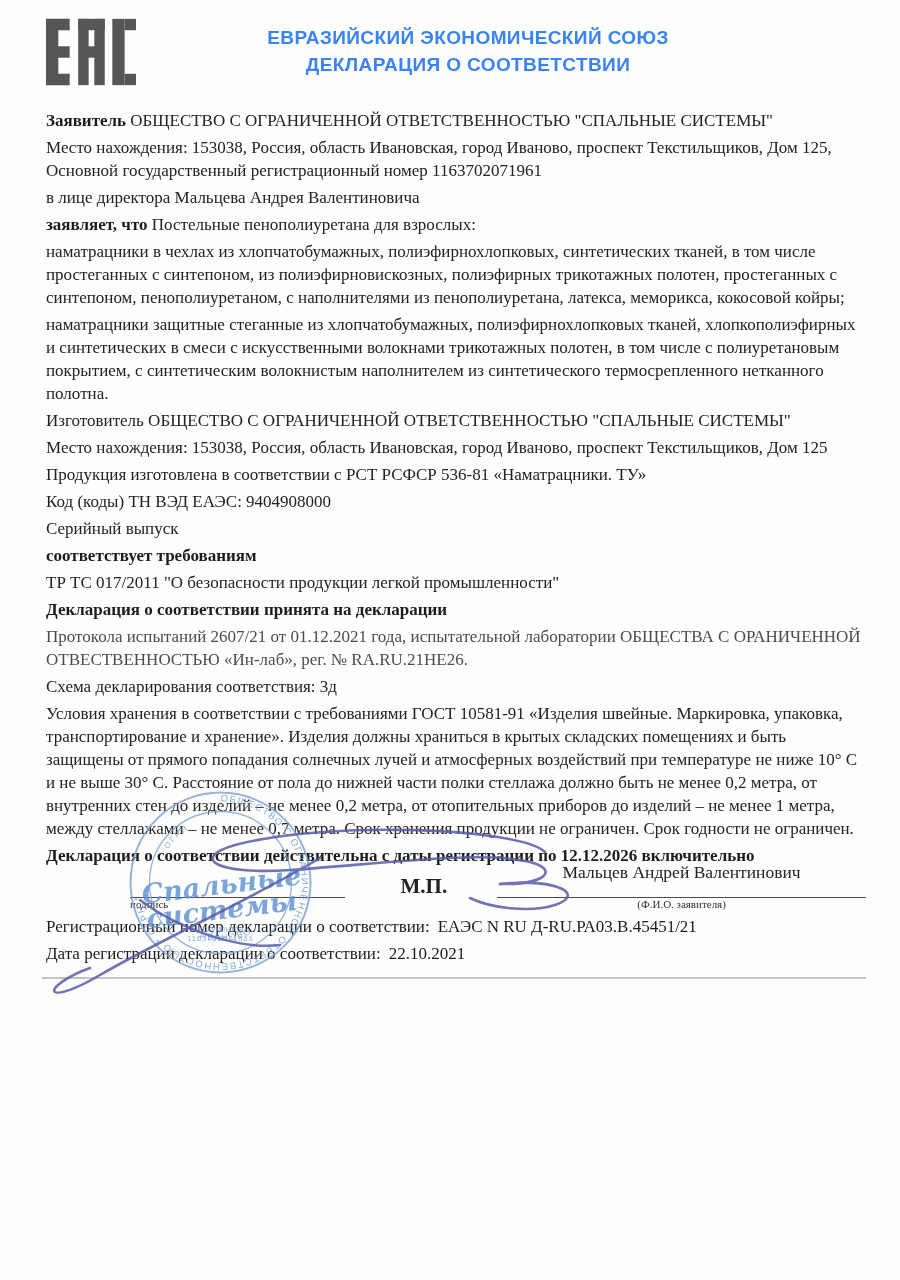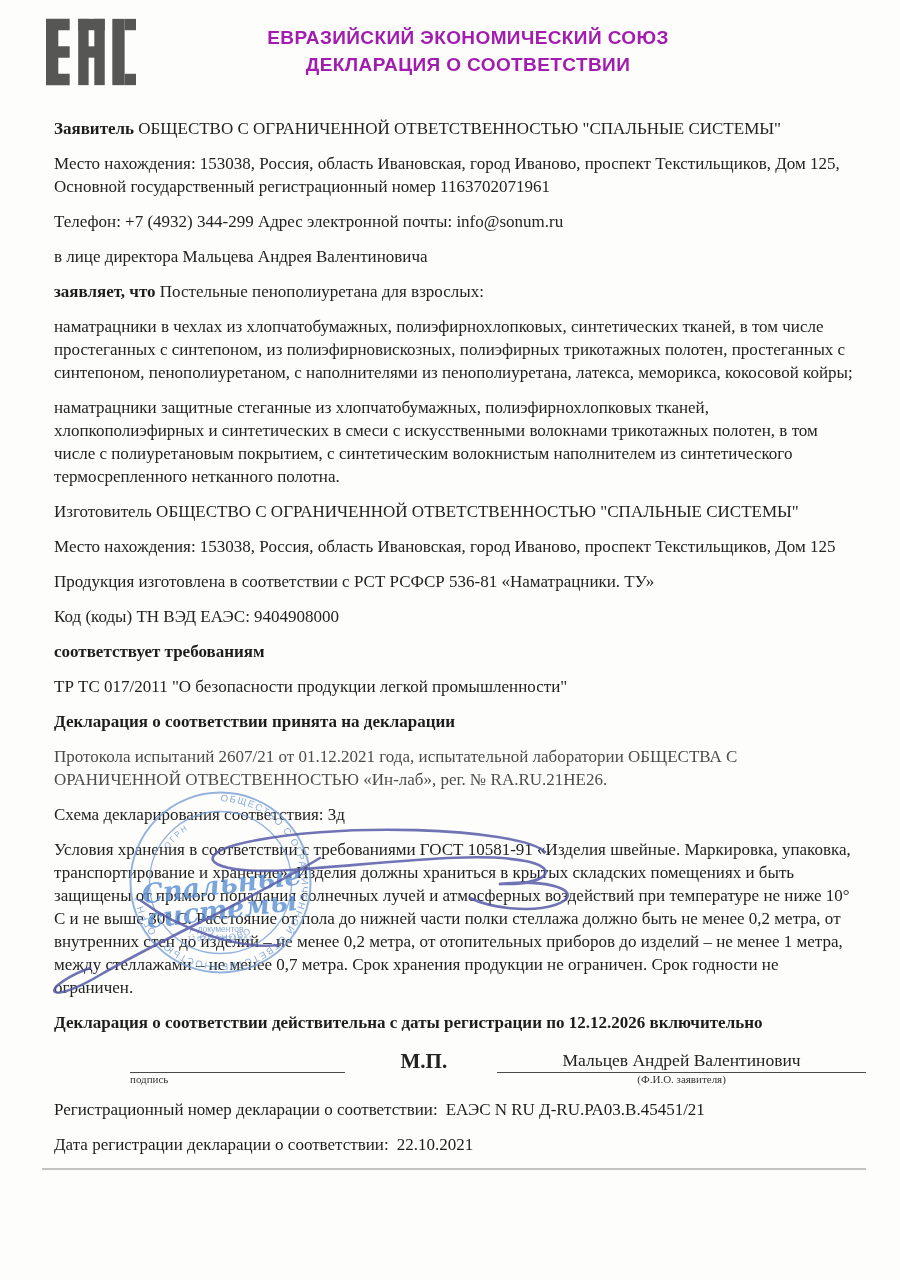--- a/index.html
+++ b/index.html
@@ -6,36 +6,36 @@
   .page{
     position:relative;width:900px;height:1280px;margin:0 auto;
     background:#fdfdfc;overflow:hidden;
     font-family:"Liberation Serif",serif;color:#222;
   }
   
   .eac-logo{position:absolute;left:46px;top:16px;width:90px;height:72px;}
   .doc-title{
     position:absolute;left:80px;top:24px;width:776px;text-align:center;
     font-family:"Liberation Sans",sans-serif;font-weight:bold;
-    font-size:19px;line-height:27px;color:#a21caf;letter-spacing:.4px;
+    font-size:19px;line-height:27px;color:#3b82f6;letter-spacing:.4px;
   }
   
   .content{position:absolute;left:42px;top:105px;width:824px;font-size:17px;line-height:23px;}
-  .content p{margin:12px;}
+  .content p{margin:4px;}
   .mt8{margin-top:8px;} .mt10{margin-top:10px;} .mt12{margin-top:12px;font-family:Liberation Serif, serif;}
   .muted{color:#4c4c4c;}
   b{color:#1c1c1c;}
   
   .sig-row{display:flex;align-items:flex-end;margin-top:-4px;height:44px;}
   .sig-left{margin-left:88px;width:228px;text-align:left;}
   .sig-line{border-bottom:1.5px solid #4a4a4a;height:17px;}
   .caption{font-size:11px;color:#333;line-height:13px;}
   .mp{margin-left:56px;padding-bottom:13px;font-size:21px;font-weight:bold;}
   .sig-right{margin-left:50px;width:392px;text-align:center;}
-  .sig-right .name{font-size:17.5px;line-height:21px;border-bottom:1.5px solid #4a4a4a;padding-bottom:1px;}
+  .sig-right .name{font-size:17.5px;line-height:21px;border-bottom:1.5px solid #4a4a4a;padding-bottom:14px;}
   .reg-line{font-weight:normal;margin-top:7px;color:#1c1c1c;}
   .reg-line .val{margin-left:8px;}
   .separator{border-top:2px solid #c3c3c3;margin-top:12px;}
   
   .stamp{position:absolute;left:127px;top:789px;width:187px;height:187px;opacity:.8;}
   .signature-ink{position:absolute;left:30px;top:808px;width:580px;height:200px;opacity:.85;}
 </style>
 </head>
 <body>
 
@@ -55,29 +55,29 @@
   </svg>
 
   <div class="doc-title">
     <div>ЕВРАЗИЙСКИЙ ЭКОНОМИЧЕСКИЙ СОЮЗ</div>
     <div>ДЕКЛАРАЦИЯ О СООТВЕТСТВИИ</div>
   </div>
 
   <div class="content">
     <p><b>Заявитель</b><span> ОБЩЕСТВО С ОГРАНИЧЕННОЙ ОТВЕТСТВЕННОСТЬЮ "СПАЛЬНЫЕ СИСТЕМЫ"</span></p>
     <p>Место нахождения: 153038, Россия, область Ивановская, город Иваново, проспект Текстильщиков, Дом 125, Основной государственный регистрационный номер 1163702071961</p>
-    <p>Телефон: +7 (4932) 344-299 Адрес электронной почты: info@sonum.ru</p>
     <p>в лице директора Мальцева Андрея Валентиновича</p>
     <p><b>заявляет, что</b><span> Постельные пенополиуретана для взрослых:</span></p>
     <p>наматрацники в чехлах из хлопчатобумажных, полиэфирнохлопковых, синтетических тканей, в том числе простеганных с синтепоном, из полиэфирновискозных, полиэфирных трикотажных полотен, простеганных с синтепоном, пенополиуретаном, с наполнителями из пенополиуретана, латекса, меморикса, кокосовой койры;</p>
     <p class="mt10">наматрацники защитные стеганные из хлопчатобумажных, полиэфирнохлопковых тканей, хлопкополиэфирных и синтетических в смеси с искусственными волокнами трикотажных полотен, в том числе с полиуретановым покрытием, с синтетическим волокнистым наполнителем из синтетического термосрепленного  нетканного полотна.</p>
     <p class="mt12"><span>Изготовитель</span><span> ОБЩЕСТВО С ОГРАНИЧЕННОЙ ОТВЕТСТВЕННОСТЬЮ "СПАЛЬНЫЕ СИСТЕМЫ"</span></p>
     <p>Место нахождения: 153038, Россия, область Ивановская, город Иваново, проспект Текстильщиков, Дом 125</p>
     <p>Продукция изготовлена в соответствии с РСТ РСФСР 536-81 «Наматрацники. ТУ»</p>
     <p>Код (коды) ТН ВЭД ЕАЭС: 9404908000</p>
+    <p>Серийный выпуск</p>
     <p><b>соответствует требованиям</b></p>
     <p>ТР ТС 017/2011 "О безопасности продукции легкой промышленности"</p>
     <p><b>Декларация о соответствии принята на декларации</b></p>
     <p class="muted">Протокола испытаний 2607/21 от 01.12.2021 года, испытательной лаборатории ОБЩЕСТВА С ОРАНИЧЕННОЙ ОТВЕСТВЕННОСТЬЮ «Ин-лаб», рег. № RA.RU.21НЕ26.</p>
     <p>Схема декларирования соответствия: 3д</p>
     <p>Условия хранения в соответствии с требованиями ГОСТ 10581-91 «Изделия швейные. Маркировка, упаковка, транспортирование и хранение». Изделия должны храниться в крытых складских помещениях и быть защищены от прямого попадания солнечных лучей и атмосферных воздействий при температуре не ниже 10° С и не выше 30° С. Расстояние от пола до нижней части полки стеллажа должно быть не менее 0,2 метра, от внутренних стен до изделий – не менее 0,2 метра, от отопительных приборов до изделий – не менее 1 метра, между стеллажами – не менее 0,7 метра. Срок хранения продукции не ограничен. Срок годности не ограничен.</p>
     <p class="mt8"><b>Декларация о соответствии действительна с даты регистрации по 12.12.2026 включительно</b></p>
 
     <div class="sig-row">
       <div class="sig-left">

